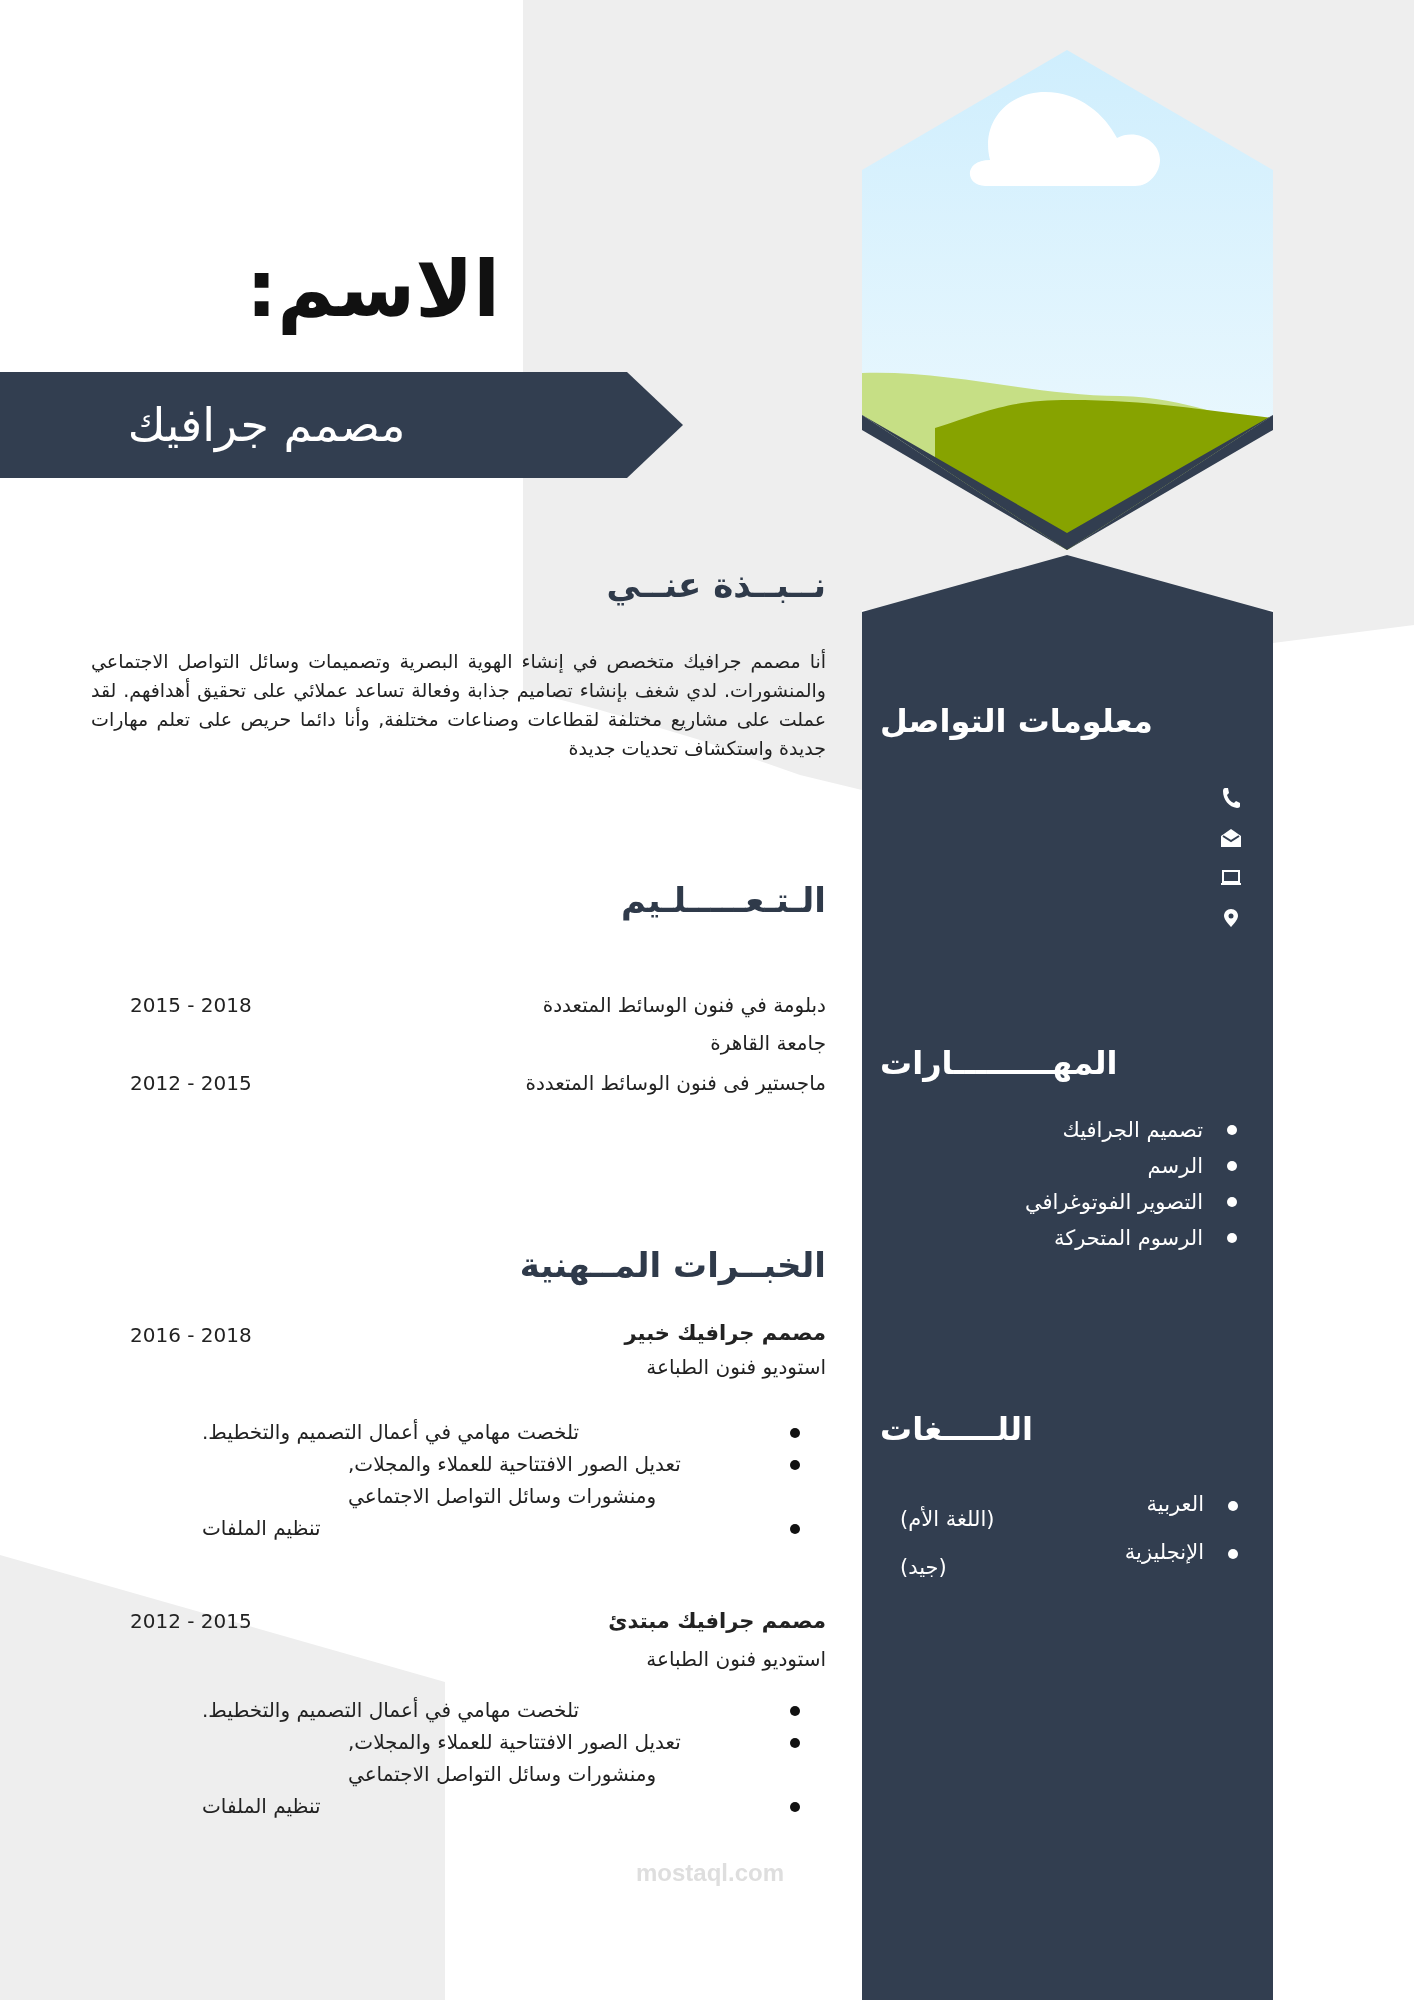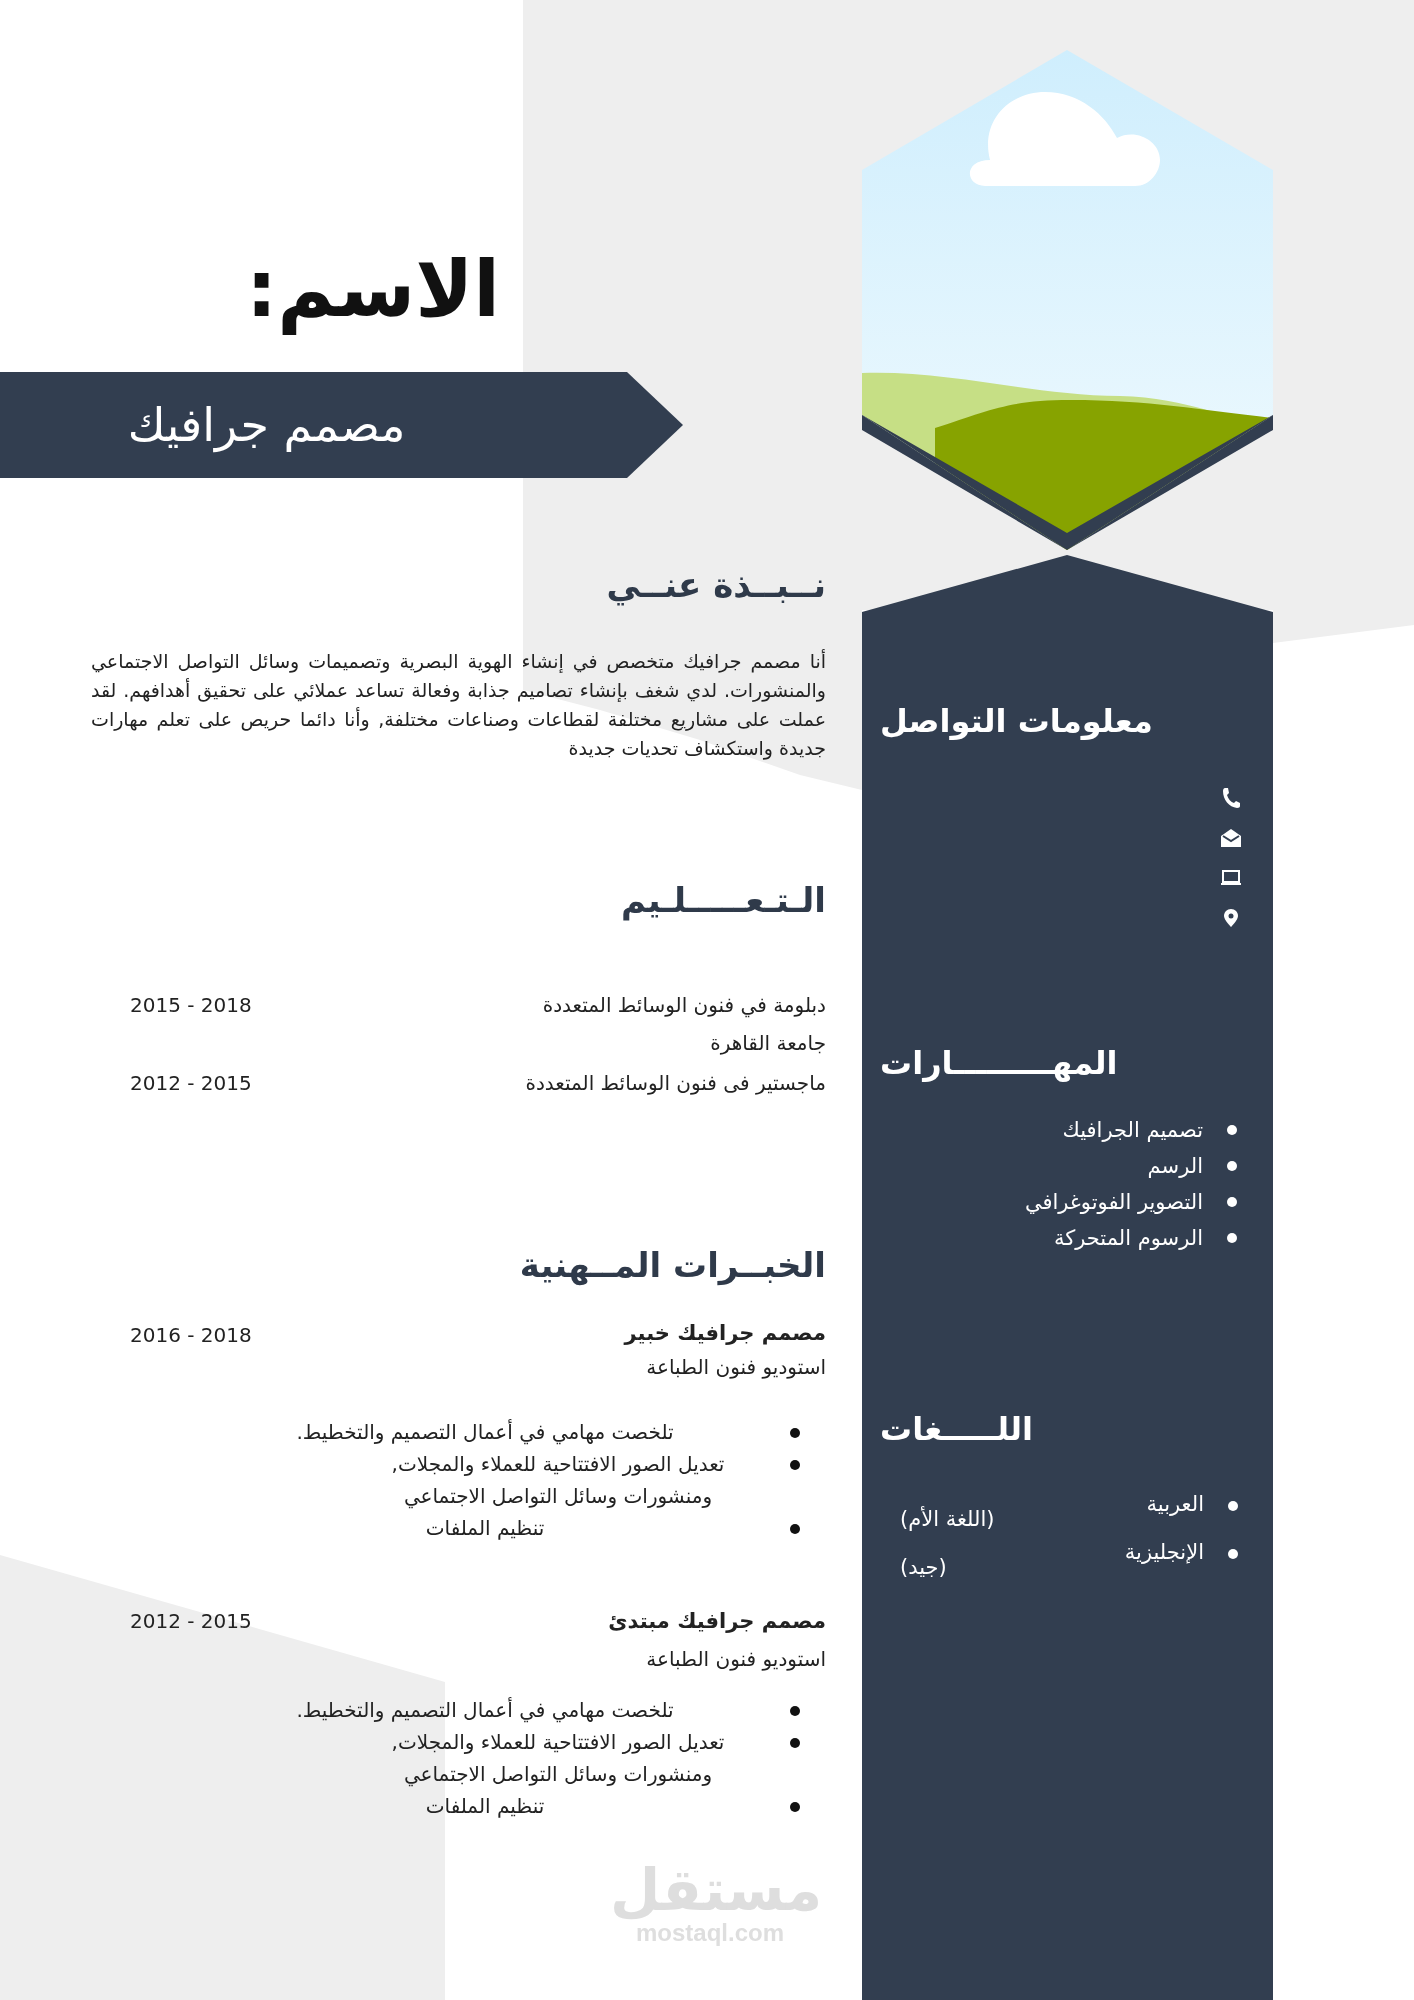--- a/index.html
+++ b/index.html
@@ -1,19 +1,19 @@
 <!DOCTYPE html>
 <html><head>
 <meta charset="utf-8">
 <style>
   html, body { margin:0; padding:0; }
   body { width:1414px; height:2000px; position:relative; overflow:hidden; background:#ffffff; font-family:"DejaVu Sans", sans-serif; color:#222; }
   .bg { position:absolute; left:0; top:0; width:1414px; height:2000px; }
   .abs { position:absolute; }
-  .rtl { direction:rtl; text-align:center; }
+  .rtl { direction:rtl; text-align:left; }
   .name-title { right:914px; top:250px; font-size:78px; font-weight:bold; color:#111; line-height:1; }
   .banner-text { left:0; width:683px; top:372px; height:106px; display:flex; align-items:center; justify-content:center; padding-right:150px; box-sizing:border-box; color:#fff; font-size:46px; font-family:"DejaVu Sans", sans-serif; font-weight:normal; }
   .sec-title { font-size:34px; font-weight:bold; color:#2f3a4a; }
   .about-title { right:588px; top:565px; }
   .about-text { right:588px; top:647px; width:735px; font-size:19px; line-height:29px; color:#222; text-align:justify; text-align-last:right; }
   .edu-title { right:588px; top:880px; }
   .row { left:130px; width:696px; display:flex; justify-content:space-between; align-items:flex-start; }
   .row .main { direction:rtl; text-align:right; font-size:20px; line-height:38px; color:#222; }
   .row .dates { font-size:20px; line-height:38px; color:#222; direction:ltr; }
   .job-title { font-weight:bold; font-size:21px; }
@@ -161,15 +161,14 @@
     <span class="lang-name">العربية</span>
     <span class="lang-level">(اللغة الأم)</span>
   </div>
   <div class="lang-row">
     <span class="lang-name">الإنجليزية</span>
     <span class="lang-level">(جيد)</span>
   </div>
 </div>
 
 <div class="abs watermark">
-  <div class="wm-ar">مستقل</div>
   <div class="wm-en">mostaql.com</div>
 </div>
 
 </body></html>

